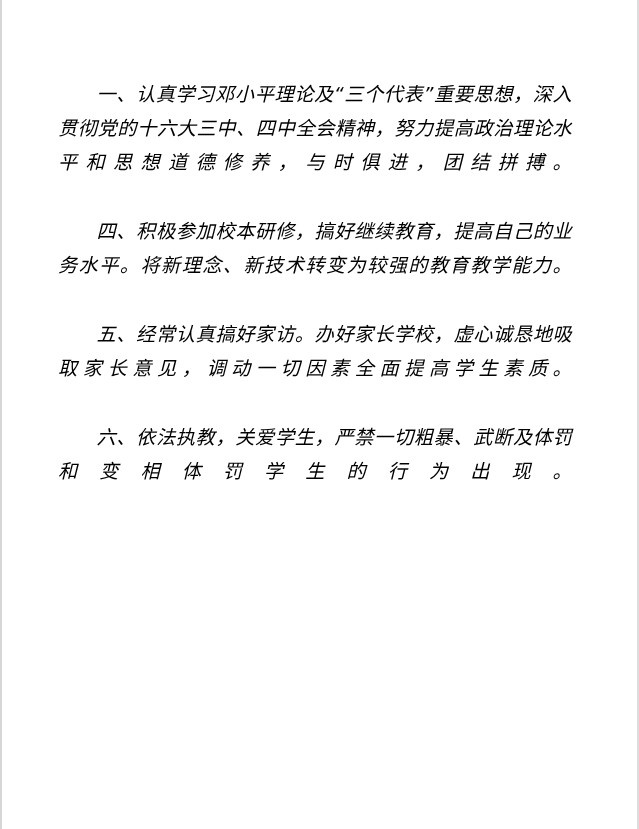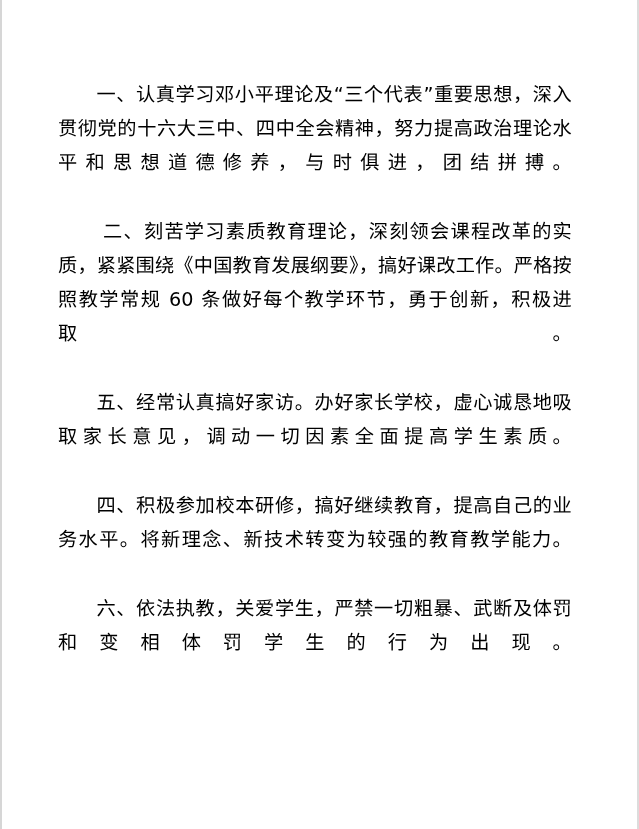--- a/index.html
+++ b/index.html
@@ -31,42 +31,42 @@
     margin: 0 0 1px 0;
     font-family: "DejaVu Sans", "Liberation Sans", sans-serif;
     font-size: 19.2px;
     line-height: 34px;
     color: #000000;
     text-align: justify;
     text-justify: inter-character;
     letter-spacing: 0.2px;
     word-break: break-all;
     text-indent: 2em;
+    font-style: italic;
   }
   .para.indent-wide {
     text-indent: 2.35em;
   }
   
   .para:after {
     content: "";
     display: inline-block;
     width: 100%;
   }
 </style>
 </head>
 <body>
 
 <div class="page">
   <div class="doc-body">
 
     <p class="para">一、认真学习邓小平理论及“三个代表”重要思想，深入贯彻党的十六大三中、四中全会精神，努力提高政治理论水平和思想道德修养，与时俱进，团结拼搏。</p>
 
-    <p class="para indent-wide">二、刻苦学习素质教育理论，深刻领会课程改革的实质，紧紧围绕《中国教育发展纲要》，搞好课改工作。严格按照教学常规 60 条做好每个教学环节，勇于创新，积极进取。</p>
 
 
+    <p class="para">四、积极参加校本研修，搞好继续教育，提高自己的业务水平。将新理念、新技术转变为较强的教育教学能力。</p>
+
     <p class="para">五、经常认真搞好家访。办好家长学校，虚心诚恳地吸取家长意见，调动一切因素全面提高学生素质。</p>
-
-    <p class="para">四、积极参加校本研修，搞好继续教育，提高自己的业务水平。将新理念、新技术转变为较强的教育教学能力。</p>
 
     <p class="para">六、依法执教，关爱学生，严禁一切粗暴、武断及体罚和变相体罚学生的行为出现。</p>
 
   </div>
 </div>
 
 </body></html>

